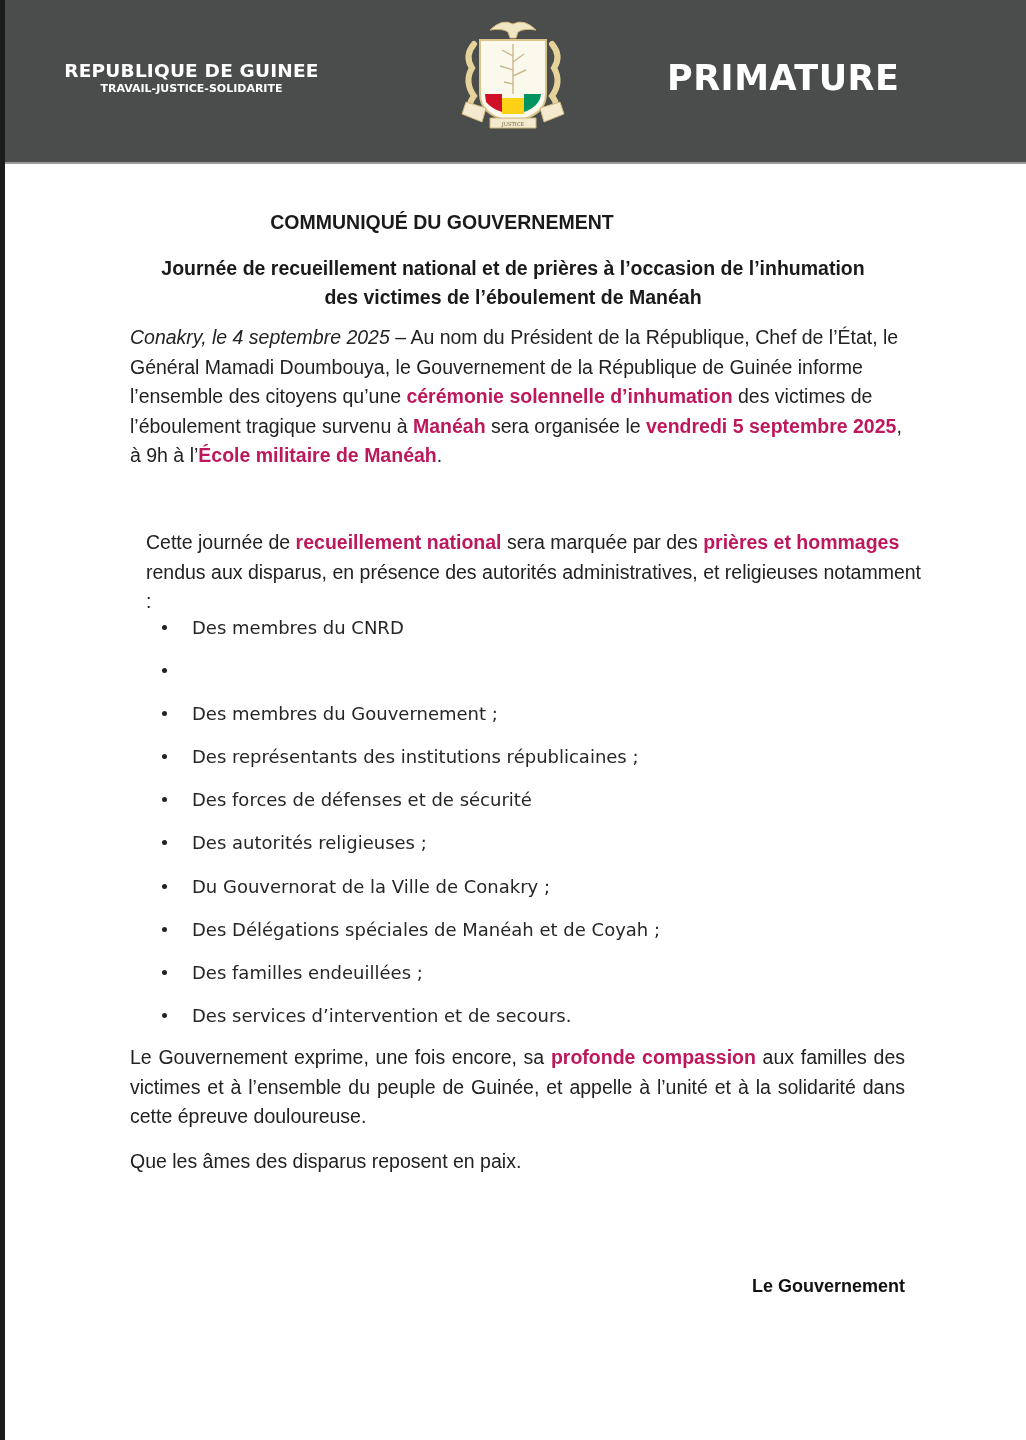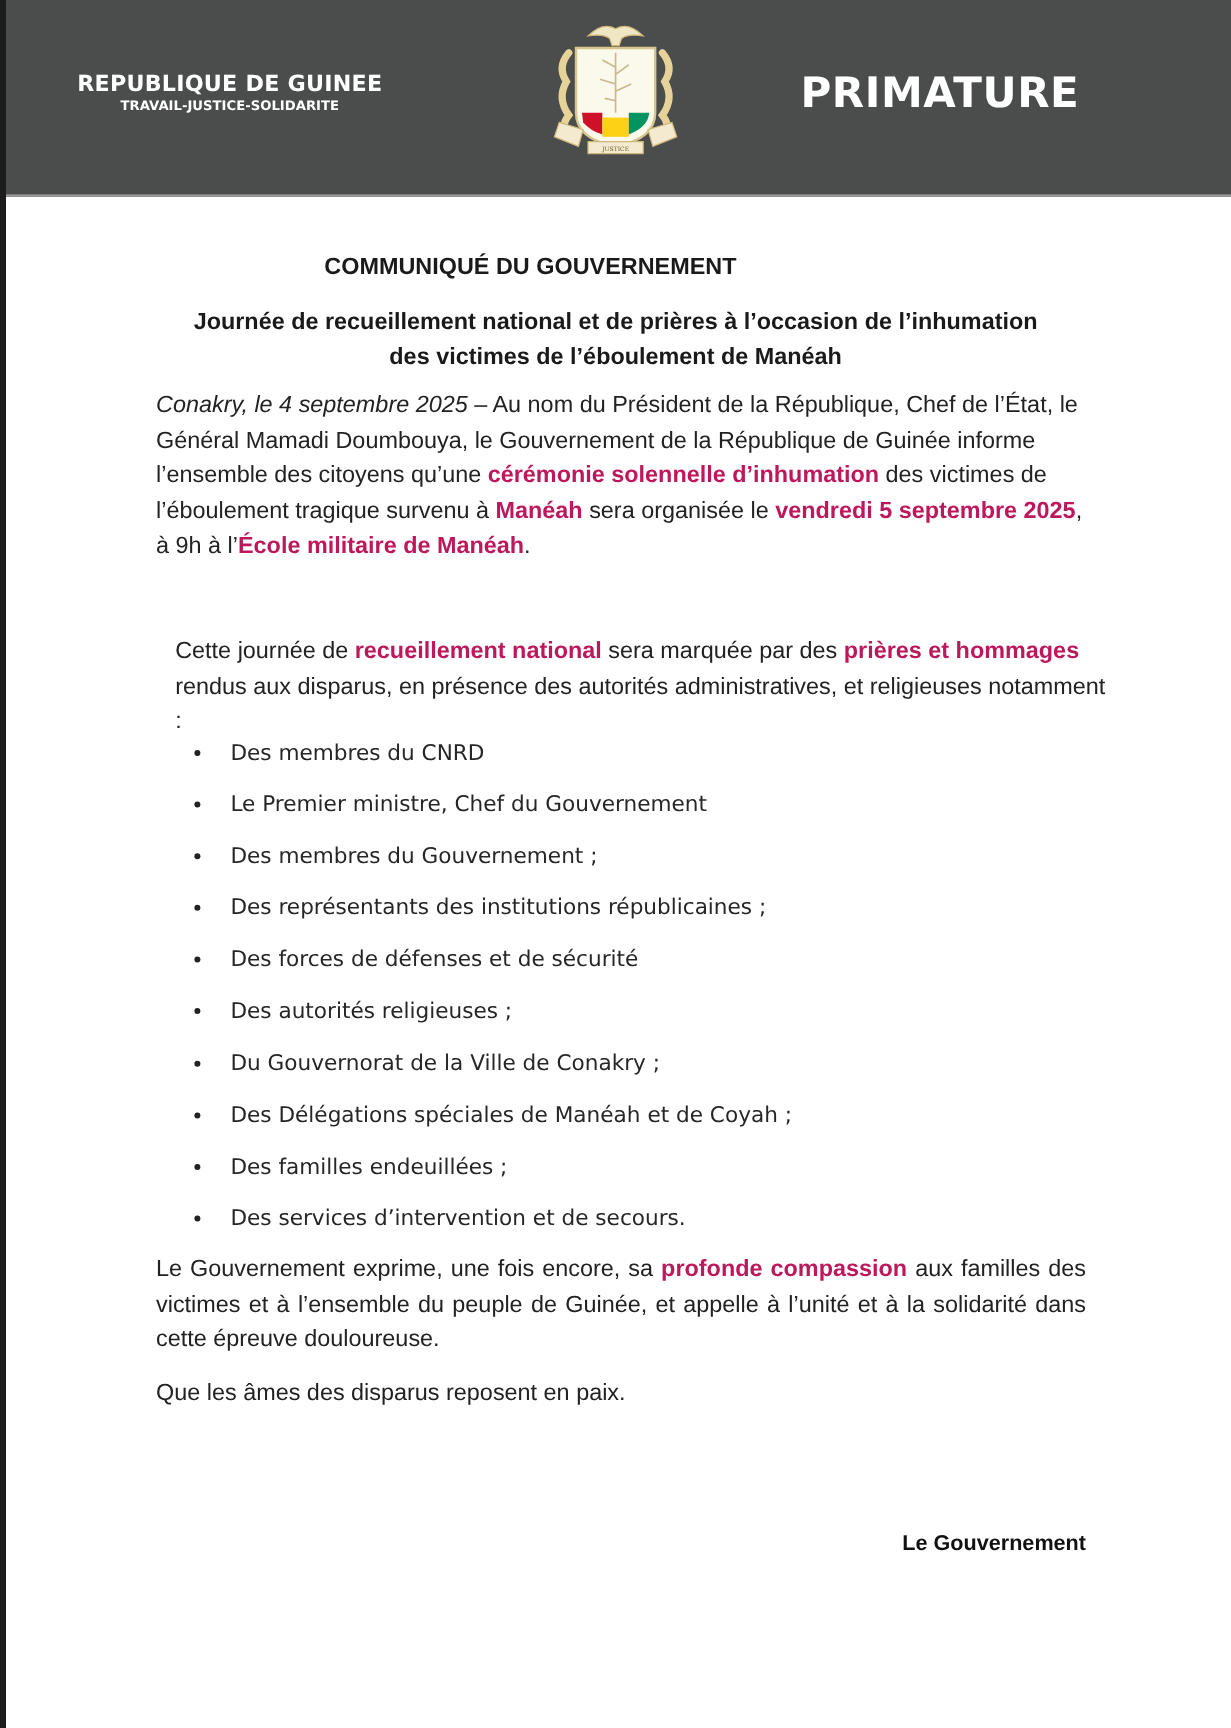--- a/index.html
+++ b/index.html
@@ -89,21 +89,21 @@
   <div>Journée de recueillement national et de prières à l’occasion de l’inhumation</div>
   <div>des victimes de l’éboulement de Manéah</div>
 </div>
 
 <p class="para p1" style="margin:0;"><i>Conakry, le 4 septembre 2025</i><span> – Au nom du Président de la République, Chef de l’État, le Général Mamadi Doumbouya, le Gouvernement de la République de Guinée informe l’ensemble des citoyens qu’une </span><b>cérémonie solennelle d’inhumation</b><span> des victimes de l’éboulement tragique survenu à </span><b>Manéah</b><span> sera organisée le </span><b>vendredi 5 septembre 2025</b><span>, à 9h à l’</span><b>École militaire de Manéah</b><span>.</span></p>
 
 <p class="para p2" style="margin:16px;"><span>Cette journée de </span><b>recueillement national</b><span> sera marquée par des </span><b>prières et hommages</b><span> rendus aux disparus, en présence des autorités administratives, et religieuses notamment :</span></p>
 
 <ul class="bullets">
   <li><span class="bullet-dot"></span><span>Des membres du CNRD</span></li>
-  <li><span class="bullet-dot"></span><span>Le Premier ministre, Chef du Gouvernement</span></li>
+  <li><span class="bullet-dot"></span></li>
   <li><span class="bullet-dot"></span><span>Des membres du Gouvernement ;</span></li>
   <li><span class="bullet-dot"></span><span>Des représentants des institutions républicaines ;</span></li>
   <li><span class="bullet-dot"></span><span>Des forces de défenses et de sécurité</span></li>
   <li><span class="bullet-dot"></span><span>Des autorités religieuses ;</span></li>
   <li><span class="bullet-dot"></span><span>Du Gouvernorat de la Ville de Conakry ;</span></li>
   <li><span class="bullet-dot"></span><span>Des Délégations spéciales de Manéah et de Coyah ;</span></li>
   <li><span class="bullet-dot"></span><span>Des familles endeuillées ;</span></li>
   <li><span class="bullet-dot"></span><span>Des services d’intervention et de secours.</span></li>
 </ul>
 

